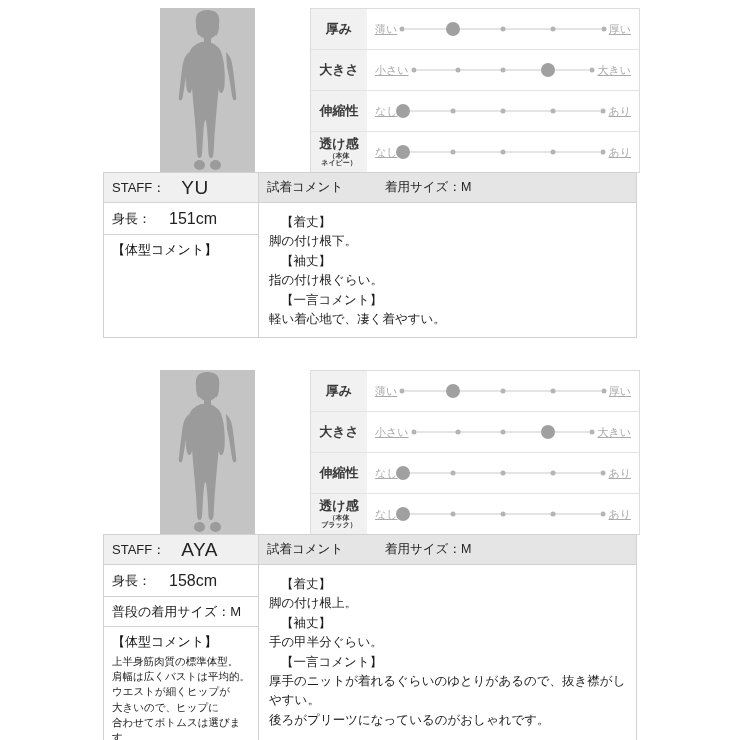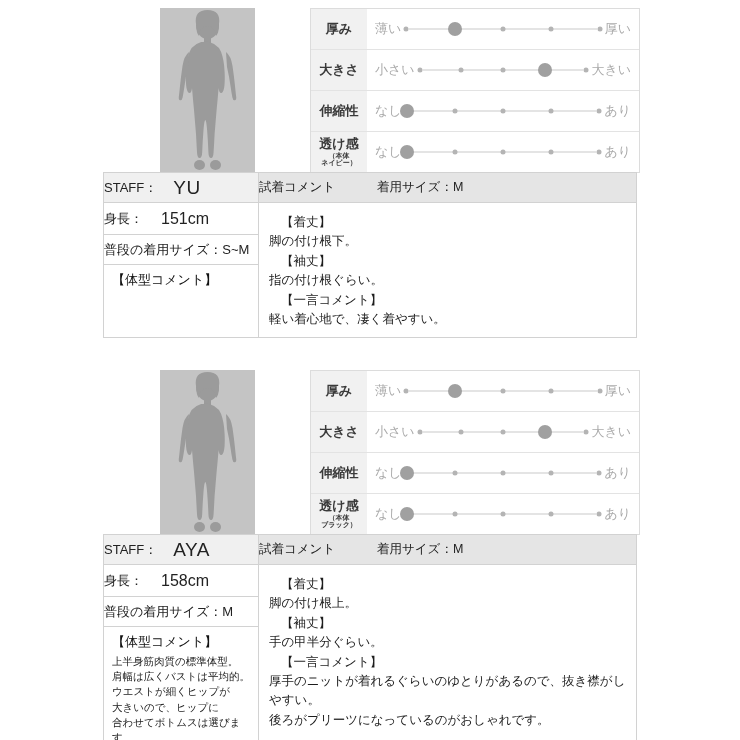--- a/index.html
+++ b/index.html
@@ -83,24 +83,25 @@
     line-height: 1.1;
     margin-top: 1px;
   }
   .spec-scale {
     flex: 1 1 auto;
     display: flex;
     align-items: center;
     padding: 0 8px;
   }
   .end-label {
-    font-size: 13px;
+    font-size: 11px;
     color: #aaaaaa;
     white-space: nowrap;
     flex: 0 0 auto;
+    text-decoration: underline;
   }
   .end-label.left  { text-align: right;  margin-right: 5px; }
   .end-label.right { text-align: left;   margin-left: 5px; }
   .track {
     position: relative;
     flex: 1 1 auto;
     height: 18px;
   }
   .track-line {
     position: absolute;
@@ -142,21 +143,21 @@
     border-right: 1px solid #d2d2d2;
     box-sizing: border-box;
   }
   .st-right {
     flex: 1 1 auto;
     box-sizing: border-box;
   }
   .cell {
     border-bottom: 1px solid #d2d2d2;
     box-sizing: border-box;
-    padding: 0 0;
+    padding: 0 8px;
     display: flex;
     align-items: center;
   }
   .cell:last-child { border-bottom: none; }
 
   .cell-staff {
     height: 30px;
     background: #f0f0f0;
     font-size: 13px;
     color: #222;
@@ -305,21 +306,20 @@
         <div class="staff-table" style="top: 172px;">
           <div class="st-left">
             <div class="cell cell-staff">
               <span class="k">STAFF：</span>
               <span class="v">YU</span>
             </div>
             <div class="cell cell-height">
               <span class="k">身長：</span>
               <span class="v">151cm</span>
             </div>
-            <div class="cell cell-size">普段の着用サイズ：S~M</div>
             <div class="cell cell-body">
               <div class="title">【体型コメント】</div>
             </div>
           </div>
           <div class="st-right">
             <div class="cell cell-head">
               <span class="label">試着コメント</span>
               <span class="worn">着用サイズ：M</span>
             </div>
             <div class="cell cell-comment">

